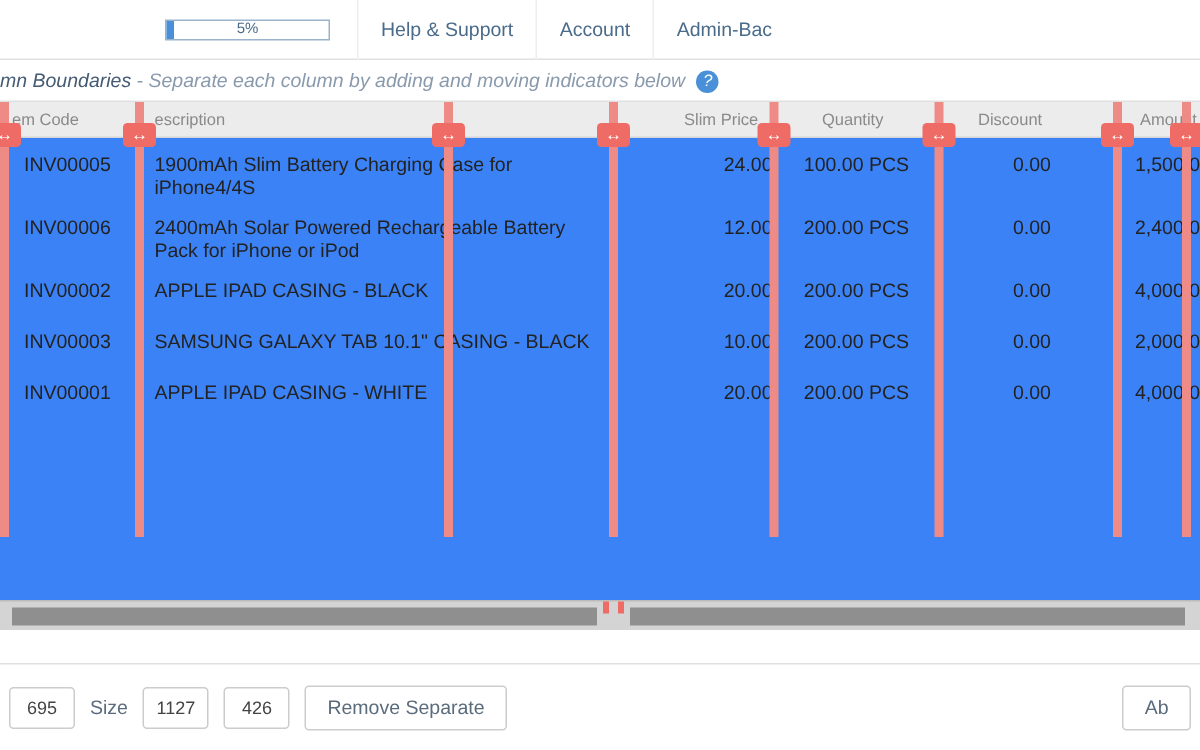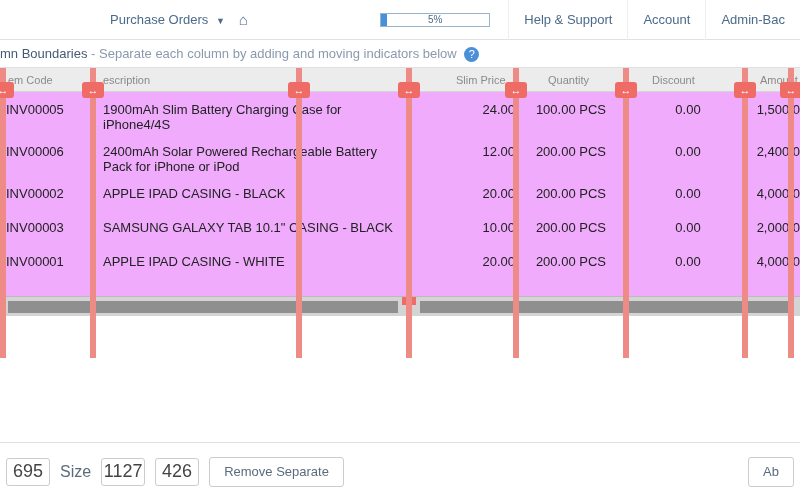--- a/index.html
+++ b/index.html
@@ -62,42 +62,43 @@
   }
 
   
   .instruction {
     height: 28px;
     line-height: 28px;
     padding: 0 0 0 0;
     border-bottom: 1px solid #e0e0e0;
     color: #455a73;
     font-size: 13px;
+    font-style: italic;
   }
   .instruction .strong { color: #455a73; }
   .instruction .sub { color: #8a9aad; }
   .help-circle {
     display: inline-block;
     width: 15px; height: 15px;
     border-radius: 50%;
     background: #4a90d9;
     color: #fff;
     text-align: center;
     line-height: 15px;
     font-size: 11px;
     margin-left: 4px;
     vertical-align: middle;
     cursor: pointer;
   }
 
   
   .stage {
     position: relative;
-    height: 248px;
-    background: #f0abfc;
+    height: 352px;
+    background: #3b82f6;
   }
 
   
   .header-strip {
     position: absolute;
     left: 0; right: 0; top: 0;
     height: 24px;
     background: #ececec;
     border-bottom: 1px solid #d5d5d5;
   }
@@ -118,21 +119,21 @@
     left: 0; right: 0;
     font-size: 13px;
     color: #222;
   }
   .cell {
     position: absolute;
     top: 0;
     white-space: normal;
   }
   
-  .c-code { left: 6px; width: 84px; }
+  .c-code { left: 16px; width: 84px; }
   .c-desc { left: 103px; width: 295px; }
   .c-price { left: 447px; width: 68px; text-align: right; }
   .c-qty  { left: 516px; width: 90px; text-align: right; }
   .c-disc { left: 660px; width: 56px; text-align: center; }
   .c-amt  { left: 748px; width: 52px; text-align: right; }
 
   
   .marker {
     position: absolute;
     top: 0;
@@ -191,48 +192,41 @@
     gap: 10px;
     color: #5a6b7c;
     background: #fff;
   }
   .num-input {
     width: 44px;
     height: 28px;
     border: 1px solid #ccc;
     border-radius: 3px;
     text-align: center;
-    font-size: 18px;
+    font-size: 12px;
     color: #444;
     background: #fff;
   }
-  .label { color: #5a6b7c; font-size: 16px; }
+  .label { color: #5a6b7c; font-size: 13px; }
   .btn {
     height: 30px;
     padding: 0 14px;
     border: 1px solid #ccc;
     border-radius: 3px;
     background: #fff;
     color: #5a6b7c;
     cursor: pointer;
     font-size: 13px;
   }
   .spacer { flex: 1; }
 </style>
 </head>
 <body>
 
 <div class="topbar">
-  <div class="topbar-left">
-    <span class="topbar-item">
-      <span>Purchase Orders</span>
-      <span class="caret">▼</span>
-    </span>
-    <span class="home-ic">⌂</span>
-  </div>
   <div class="topbar-right">
     <div class="progress-wrap">
       <div class="progress-fill"></div>
       <div class="progress-label">5%</div>
     </div>
     <span class="link">Help &amp; Support</span>
     <span class="link">Account</span>
     <span class="link">Admin-Bac</span>
   </div>
 </div>

